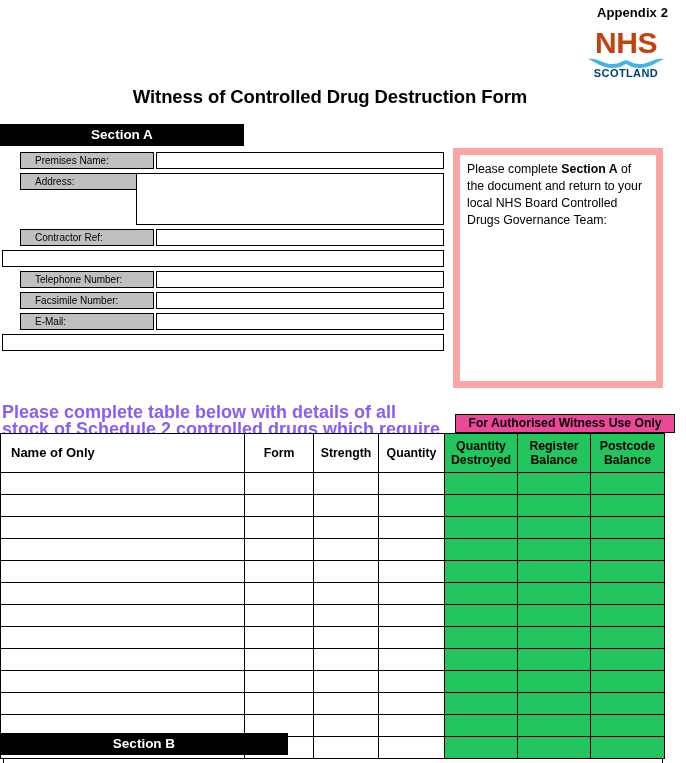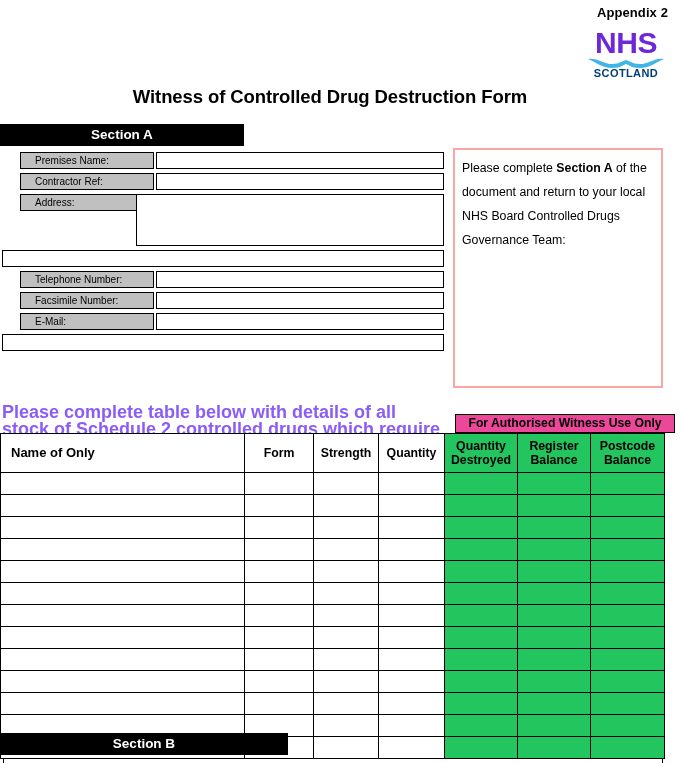--- a/index.html
+++ b/index.html
@@ -31,21 +31,21 @@
     top: 28px;
     right: 20px;
     width: 80px;
     text-align: center;
     line-height: 1;
   }
   #nhs-logo .nhs-word {
     font-family: "Liberation Sans", sans-serif;
     font-size: 30px;
     font-weight: bold;
-    color: #6d28d9;
+    color: #c2410c;
     letter-spacing: -0.5px;
     display: block;
     line-height: 30px;
   }
   #nhs-logo .nhs-wave {
     display: block;
     height: 11px;
     margin-top: -2px;
   }
   #nhs-logo .nhs-scotland {
@@ -124,25 +124,25 @@
   .label-stack .field-label { margin-bottom: 0; }
 
   
   #instruction-box {
     position: absolute;
     top: 148px;
     left: 453px;
     width: 210px;
     height: 240px;
     box-sizing: border-box;
-    border: 2px solid #fca5a5;
+    border: 7px solid #fca5a5;
     background: #ffffff;
     padding: 6px 6px 0 7px;
     font-size: 12.3px;
-    line-height: 24px;
+    line-height: 17px;
   }
   #instruction-box b { font-weight: bold; }
 
   
   #red-instruction {
     position: absolute;
     top: 404px;
     left: 2px;
     width: 440px;
     color: #8b5cf6;
@@ -229,29 +229,29 @@
 
 <div id="section-a-banner" class="section-banner">Section A</div>
 
 <div id="form-fields">
   <div class="field-row">
     <div class="field-label">Premises Name:</div>
     <div class="field-input"></div>
   </div>
 
   <div class="field-row">
-    <div class="field-label">Contractor Ref:</div>
-    <div class="field-input"></div>
-  </div>
-
-  <div class="field-row">
     <div class="label-stack">
       <div class="field-label">Address:</div>
     </div>
     <div class="field-input tall"></div>
+  </div>
+
+  <div class="field-row">
+    <div class="field-label">Contractor Ref:</div>
+    <div class="field-input"></div>
   </div>
 
   <div class="field-row">
     <div class="field-input"></div>
   </div>
 
   <div class="field-row">
     <div class="field-label">Telephone Number:</div>
     <div class="field-input"></div>
   </div>

